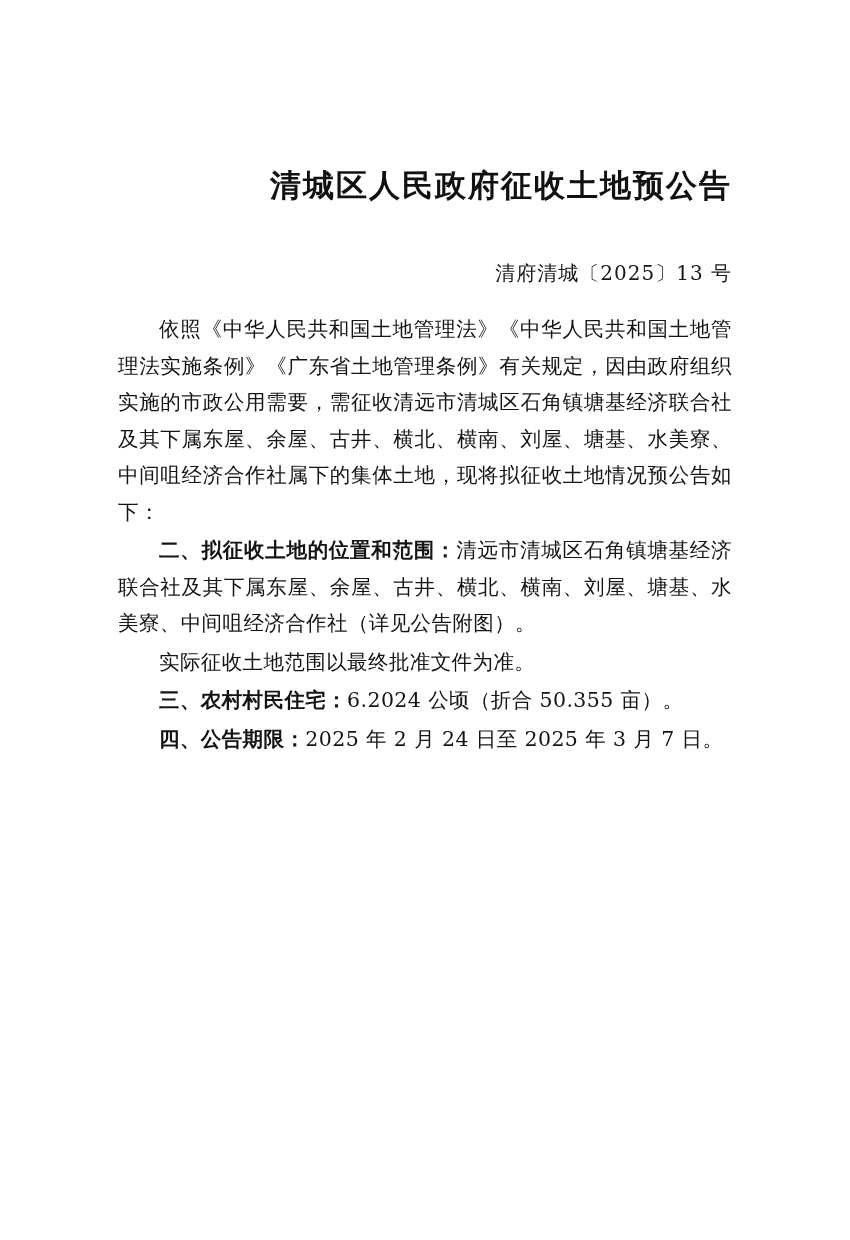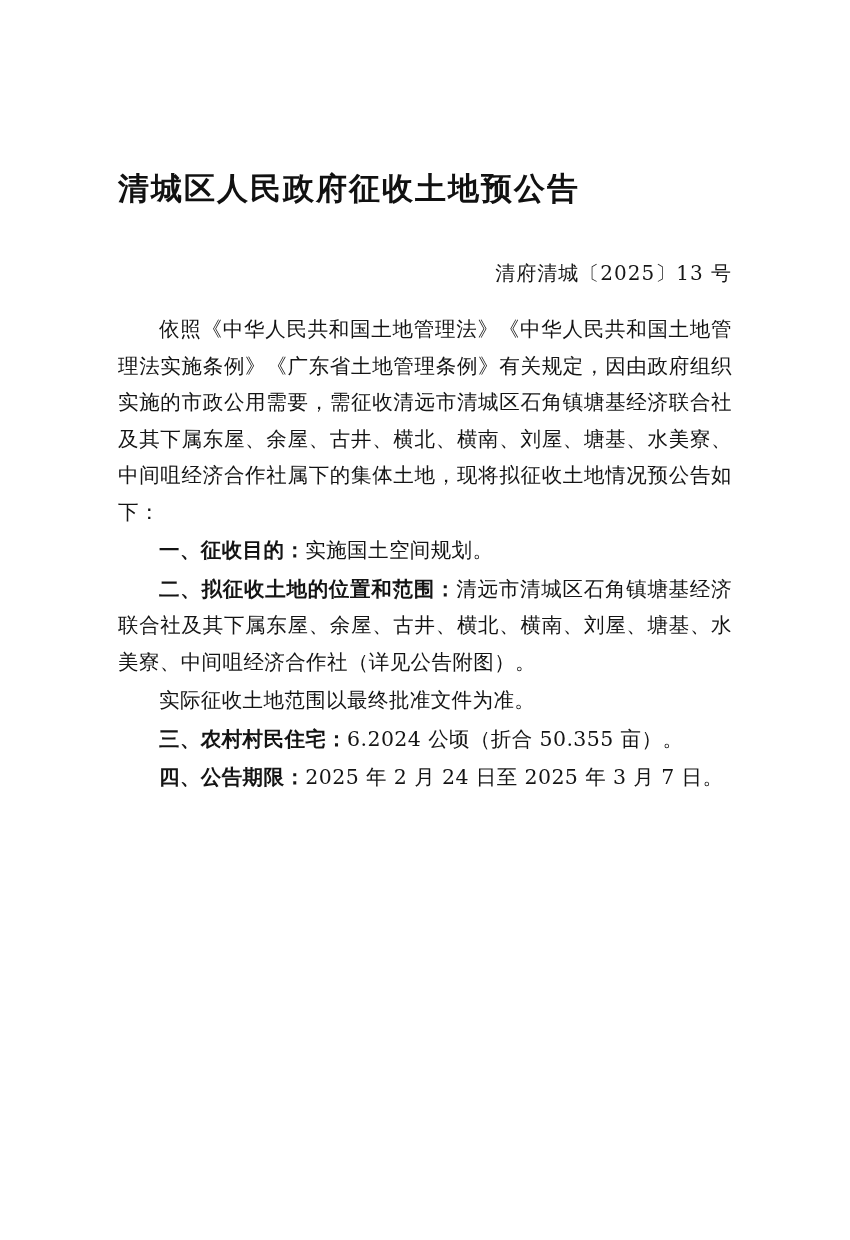--- a/index.html
+++ b/index.html
@@ -16,27 +16,28 @@
     overflow: hidden;
   }
   .page {
     width: 850px;
     height: 1240px;
     box-sizing: border-box;
     padding: 0 118px;
     position: relative;
   }
   .doc-title {
-    text-align: left;
+    text-align: right;
     font-size: 31px;
     font-weight: bold;
     letter-spacing: 2px;
     margin-top: 168px;
     line-height: 1.3;
     color: #111;
+    font-family: Liberation Mono, monospace;
   }
   .doc-number {
     text-align: right;
     font-size: 20px;
     margin-top: 52px;
     letter-spacing: 1px;
     color: #161616;
   }
   .body-text {
     margin-top: 24px;
@@ -63,21 +64,20 @@
 <div class="page">
 
   <h1 class="doc-title">清城区人民政府征收土地预公告</h1>
 
   <div class="doc-number">清府清城〔2025〕13 号</div>
 
   <div class="body-text">
 
     <p class="para indent">依照《中华人民共和国土地管理法》《中华人民共和国土地管理法实施条例》《广东省土地管理条例》有关规定，因由政府组织实施的市政公用需要，需征收清远市清城区石角镇塘基经济联合社及其下属东屋、余屋、古井、横北、横南、刘屋、塘基、水美寮、中间咀经济合作社属下的集体土地，现将拟征收土地情况预公告如下：</p>
 
-    <p class="para indent"><span class="bold">一、征收目的：</span><span>实施国土空间规划。</span></p>
 
     <p class="para indent"><span class="bold">二、拟征收土地的位置和范围：</span><span>清远市清城区石角镇塘基经济联合社及其下属东屋、余屋、古井、横北、横南、刘屋、塘基、水美寮、中间咀经济合作社（详见公告附图）。</span></p>
 
     <p class="para indent">实际征收土地范围以最终批准文件为准。</p>
 
     <p class="para indent"><span class="bold">三、农村村民住宅：</span><span>6.2024 公顷（折合 50.355 亩）。</span></p>
 
     <p class="para indent"><span class="bold">四、公告期限：</span><span>2025 年 2 月 24 日至 2025 年 3 月 7 日。</span></p>
 
 

